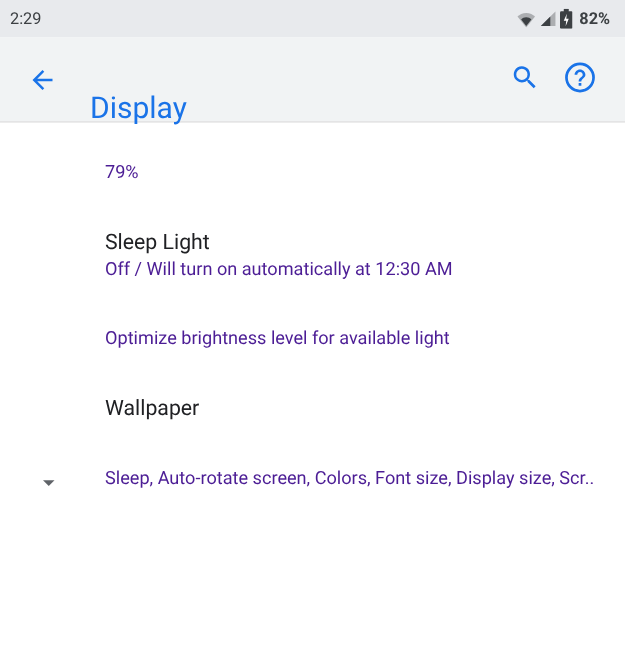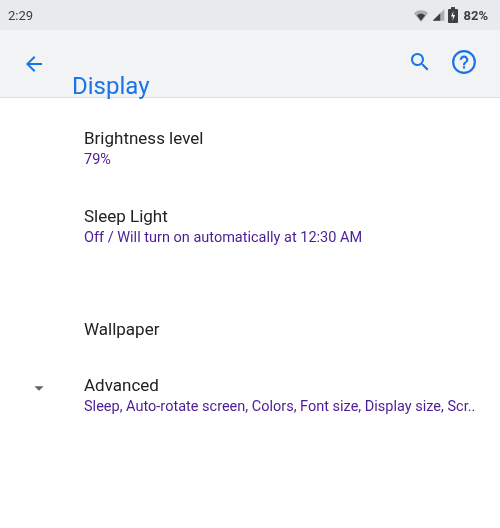--- a/index.html
+++ b/index.html
@@ -141,39 +141,38 @@
           <circle cx="12" cy="12" r="10" fill="none" stroke="#1a73e8" stroke-width="2"></circle>
           <path fill="#1a73e8" d="M11 18h2v-2h-2v2zm1-12c-2.2 0-4 1.8-4 4h2c0-1.1.9-2 2-2s2 .9 2 2c0 2-3 1.8-3 5h2c0-2.2 3-2.5 3-5 0-2.2-1.8-4-4-4z"></path>
         </svg>
     </span>
   </div>
 </div>
 
 <div class="list">
 
   <div class="item">
-    <div class="primary">Brightness level</div>
     <div class="secondary">79%</div>
   </div>
 
   <div class="item">
     <div class="primary">Sleep Light</div>
     <div class="secondary">Off / Will turn on automatically at 12:30 AM</div>
   </div>
 
   <div class="item">
+    <div class="secondary">Optimize brightness level for available light</div>
   </div>
 
   <div class="item no-secondary">
     <div class="primary">Wallpaper</div>
   </div>
 
   <div class="item">
     <span class="chev">
       <svg width="22" height="22" viewBox="0 0 24 24">
           <path fill="#5f6368" d="M7 10l5 5 5-5z"></path>
         </svg>
     </span>
-    <div class="primary">Advanced</div>
     <div class="secondary">Sleep, Auto-rotate screen, Colors, Font size, Display size, Scr..</div>
   </div>
 
 </div>
 
 </body></html>

